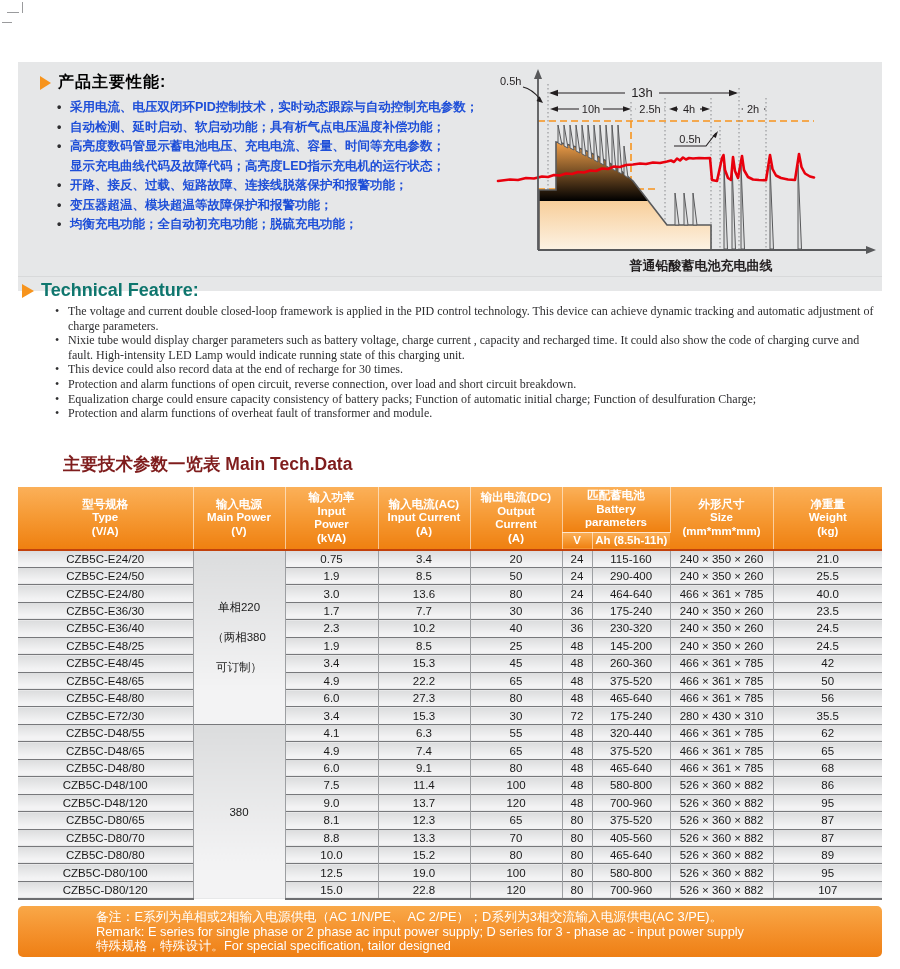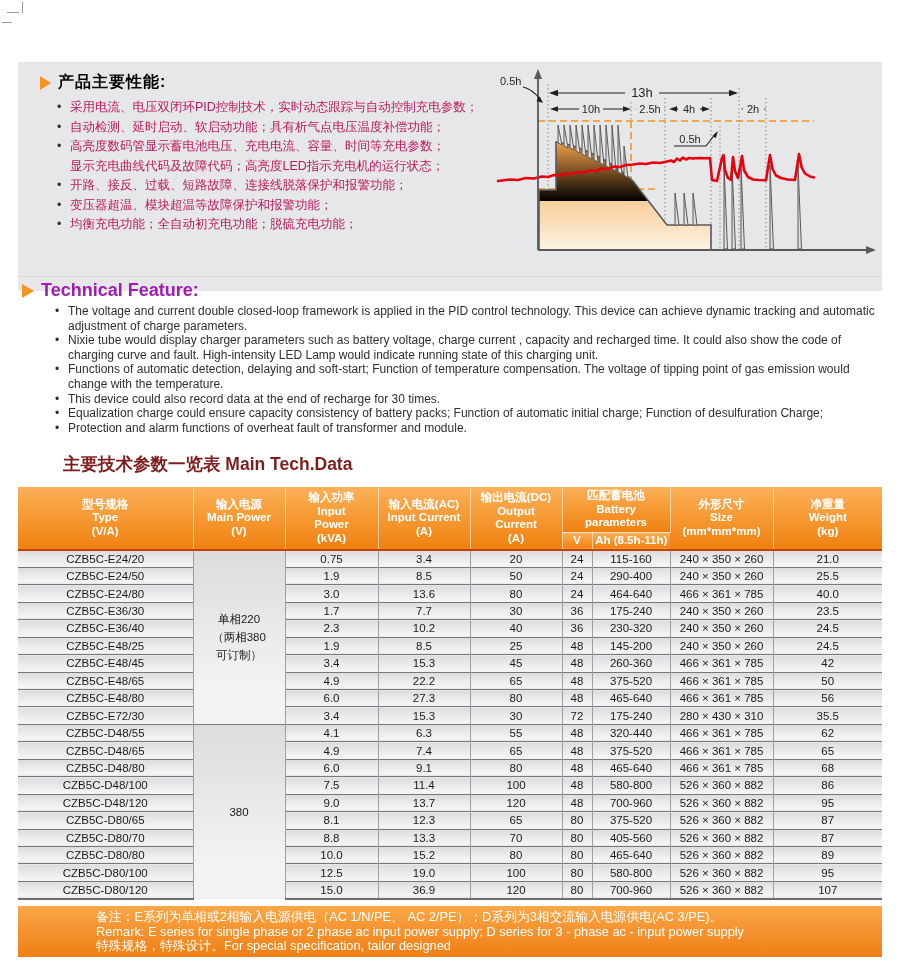--- a/index.html
+++ b/index.html
@@ -12,62 +12,62 @@
   
   .features-panel { position:absolute; left:18px; top:62px; width:864px; height:229px;
                     background:#E6E7E8; }
   .sec-head { display:flex; align-items:center; gap:7px; }
   .tri { width:0; height:0; border-left:11px solid #F7941D;
          border-top:7px solid transparent; border-bottom:7px solid transparent; }
   .features-head { position:absolute; left:22px; top:10px; }
   .features-head .txt { font-size:16px; font-weight:bold; color:#000; letter-spacing:1px; }
   .feature-list { position:absolute; left:39px; top:36px; width:462px; list-style:none; }
   .feature-list li { position:relative; padding-left:13px; font-size:12.5px; line-height:19.5px;
-                     color:#be185d; white-space:pre-line; }
+                     color:#1d4ed8; white-space:pre-line;font-weight:bold; }
   .feature-list li::before { content:"•"; position:absolute; left:0; top:0; color:#2e2e30; }
 
   
   .chart-box { position:absolute; left:478px; top:6px; width:386px; height:202px; }
   .chart-box svg { display:block; }
   .chart-caption { width:386px; text-align:center; font-size:13px; font-weight:bold;
                    color:#231F20; margin-top:1px; padding-left:24px; }
 
   .sep-line { position:absolute; left:18px; top:276px; width:864px; height:1px; background:#d8d9da; }
 
   
   .tech-section { position:absolute; left:22px; top:280px; width:862px; }
-  .tech-head .txt { font-size:18px; font-weight:bold; color:#a21caf; }
+  .tech-head .txt { font-size:18px; font-weight:bold; color:#0f766e; }
   .tech-head .tri { border-left-width:12px; }
   .tech-list { list-style:none; margin:3px 0 0 33px; width:824px; }
   .tech-list li { position:relative; padding-left:13px; font-size:12px; line-height:14.6px;
-                  color:#2e2e30; }
+                  color:#2e2e30;font-family:Liberation Serif, serif; }
   .tech-list li::before { content:"•"; position:absolute; left:0; top:0; }
 
   
   .table-title { position:absolute; left:63px; top:452px; font-size:17.5px; font-weight:bold; color:#7f1d1d; }
   table.spec { position:absolute; left:18px; top:487px; width:864px; border-collapse:collapse;
                table-layout:fixed; }
   table.spec th { background:linear-gradient(180deg,#FBB059 0%,#F69B36 45%,#EF8010 100%);
                   color:#fff; font-size:11.5px; font-weight:bold; line-height:13.5px;
                   vertical-align:middle; padding:2px 0; border-right:1px solid rgba(255,255,255,.55); }
   table.spec th:last-child { border-right:none; }
   table.spec tr.subhead th { border-top:1px solid rgba(255,255,255,.75); height:18px; padding:1px 0; }
   table.spec thead { border-bottom:2px solid #c2410c; }
   table.spec td { height:17.45px; text-align:center; vertical-align:middle; font-size:11.5px;
                   color:#1a1a1a; background:linear-gradient(180deg,#DBDCDD 0%,#F3F3F4 80%);
                   border-top:1px solid #77787b; border-right:1px solid #9d9fa2; padding:0; }
   table.spec td:last-child { border-right:none; }
   table.spec tbody tr:last-child td { border-bottom:2px solid #6d6e71;margin-left:45px; }
   td.c-type { font-size:12px; }
-  td.c-power { font-size:12px; line-height:18px; }
+  td.c-power { font-size:12px; line-height:30px; }
 
   
   .footer-note { position:absolute; left:18px; top:906px; width:864px; height:51px;
                  background:linear-gradient(180deg,#F9A848 0%,#F59430 45%,#EE7F14 100%);
-                 border-radius:0; color:#ffffff; font-size:12.8px; line-height:14.6px;
+                 border-radius:5px; color:#ffffff; font-size:12.8px; line-height:14.6px;
                  padding:4px 14px 4px 78px; }
 </style>
 </head>
 <body>
 
 <div class="mark" style="left:7px;top:12px;width:12px;height:1px;"></div>
 <div class="mark" style="left:22px;top:2px;width:1px;height:11px;"></div>
 <div class="mark" style="left:2px;top:22px;width:10px;height:1px;"></div>
 
 <section class="features-panel">
@@ -199,35 +199,36 @@
       <g font-size="11" fill="#231F20">
         <text x="4" y="17">0.5h</text>
         <text x="146" y="29" text-anchor="middle" font-size="13">13h</text>
         <text x="95" y="45" text-anchor="middle">10h</text>
         <text x="154" y="45" text-anchor="middle">2.5h</text>
         <text x="193" y="45" text-anchor="middle">4h</text>
         <text x="257" y="45" text-anchor="middle">2h</text>
         <text x="194" y="75" text-anchor="middle">0.5h</text>
       </g>
     </svg>
+    <div class="chart-caption">普通铅酸蓄电池充电曲线</div>
   </div>
 </section>
 
 <div class="sep-line"></div>
 
 <section class="tech-section">
   <div class="sec-head tech-head">
     <span class="tri"></span>
     <span class="txt">Technical Feature:</span>
   </div>
   <ul class="tech-list">
     <li>The voltage and current double closed-loop framework is applied in the PID control technology. This device can achieve dynamic tracking and automatic adjustment of charge parameters.</li>
     <li>Nixie tube would display charger parameters such as battery voltage, charge current , capacity and recharged time. It could also show the code of charging curve and fault. High-intensity LED Lamp would indicate running state of this charging unit.</li>
-    <li>Functions of automatic detection, delaying and soft-start; Function of temperature compensation. The voltage of tipping point of gas emission would change with the temperature.</li>
     <li>This device could also record data at the end of recharge for 30 times.</li>
+    <li>Protection and alarm functions of open circuit, reverse connection, over load and short circuit breakdown.</li>
     <li>Equalization charge could ensure capacity consistency of battery packs; Function of automatic initial charge; Function of desulfuration Charge;</li>
     <li>Protection and alarm functions of overheat fault of transformer and module.</li>
   </ul>
 </section>
 
 <div class="table-title">主要技术参数一览表 Main Tech.Data</div>
 
 <table class="spec">
   <colgroup>
     <col style="width:175px">
@@ -445,21 +446,21 @@
         <td>19.0</td>
         <td>100</td>
         <td>80</td>
         <td>580-800</td>
         <td>526 × 360 × 882</td>
         <td>95</td>
       </tr>
       <tr>
         <td class="c-type">CZB5C-D80/120</td>
         <td>15.0</td>
-        <td>36.9</td>
+        <td>22.8</td>
         <td>120</td>
         <td>80</td>
         <td>700-960</td>
         <td>526 × 360 × 882</td>
         <td>107</td>
       </tr>
     </tbody>
 </table>
 
 <div class="footer-note">

